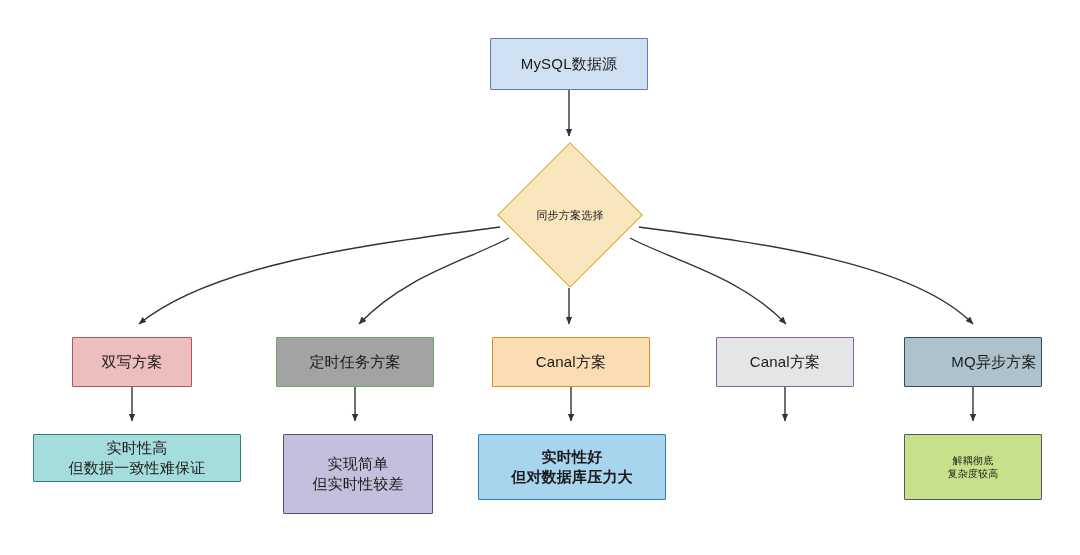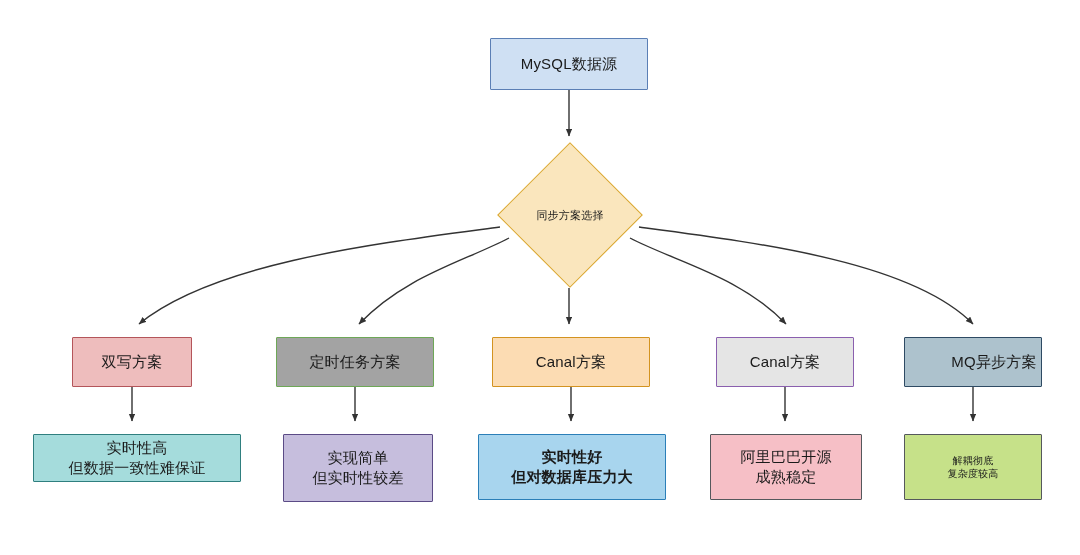--- a/index.html
+++ b/index.html
@@ -129,33 +129,29 @@
 
   <div class="node rect" style="left: 904px; top: 337px; width: 138px; height: 50px; font-size: 15px; background: rgb(173, 194, 205); border-color: rgb(46, 74, 99); padding-left: 42px;">
     <span class="node-label">MQ异步方案</span>
   </div>
 
   <div class="node rect" style="left: 33px; top: 434px; width: 208px; height: 48px; font-size: 15px; background: rgb(165, 220, 220); border-color: rgb(47, 127, 127);">
     <span class="node-label">实时性高
 但数据一致性难保证</span>
   </div>
 
-  <div class="node rect" style="left: 283px; top: 434px; width: 150px; height: 68px; font-size: 15px; background: rgb(198, 190, 221); border-color: rgb(91, 75, 134);">
+  <div class="node rect" style="left: 283px; top: 434px; width: 150px; height: 80px; font-size: 15px; background: rgb(198, 190, 221); border-color: rgb(91, 75, 134);">
     <span class="node-label">实现简单
 但实时性较差</span>
   </div>
 
   <div class="node rect" style="left: 478px; top: 434px; width: 188px; height: 66px; font-size: 15px; background: rgb(168, 213, 238); border-color: rgb(43, 127, 184); font-weight: bold;">
     <span class="node-label">实时性好
 但对数据库压力大</span>
   </div>
 
-  <div class="node rect" style="left: 710px; top: 434px; width: 152px; height: 66px; font-size: 15px; background: rgb(246, 191, 198); border-color: rgb(85, 88, 92);">
-    <span class="node-label">阿里巴巴开源
-成熟稳定</span>
-  </div>
 
   <div class="node rect" style="left: 904px; top: 434px; width: 138px; height: 66px; font-size: 10px; background: rgb(198, 225, 137); border-color: rgb(85, 88, 92);">
     <span class="node-label">解耦彻底
 复杂度较高</span>
   </div>
 
 </div>
 
 </body></html>

